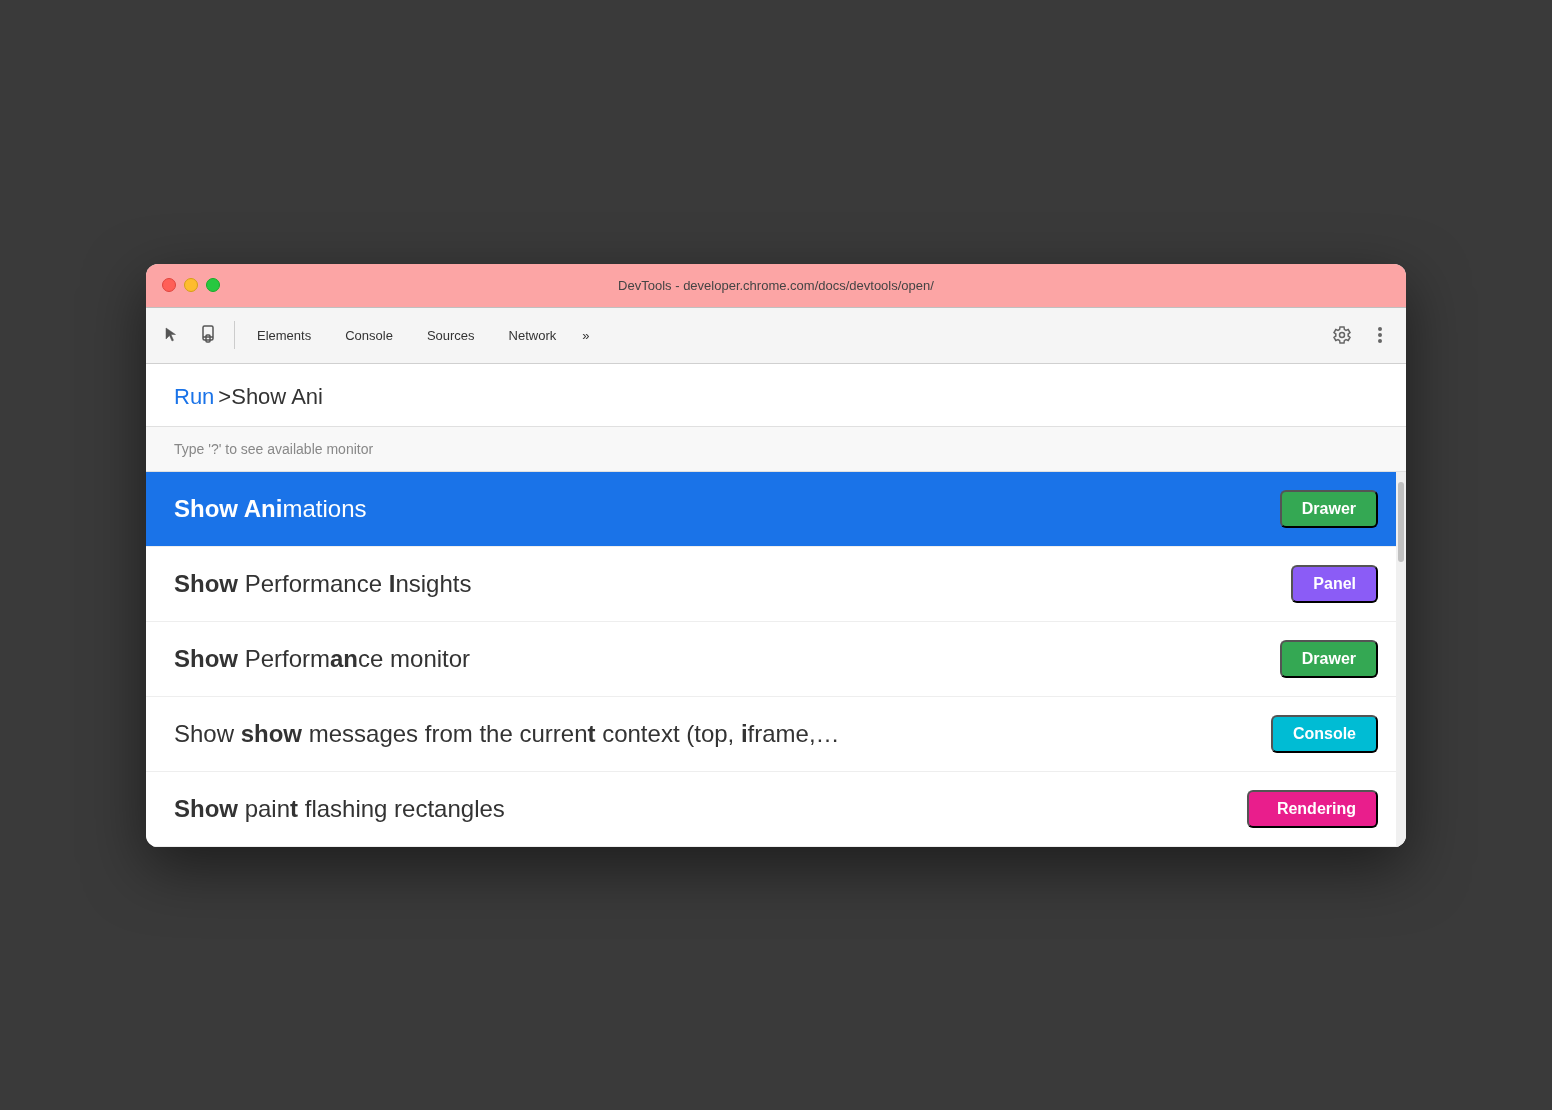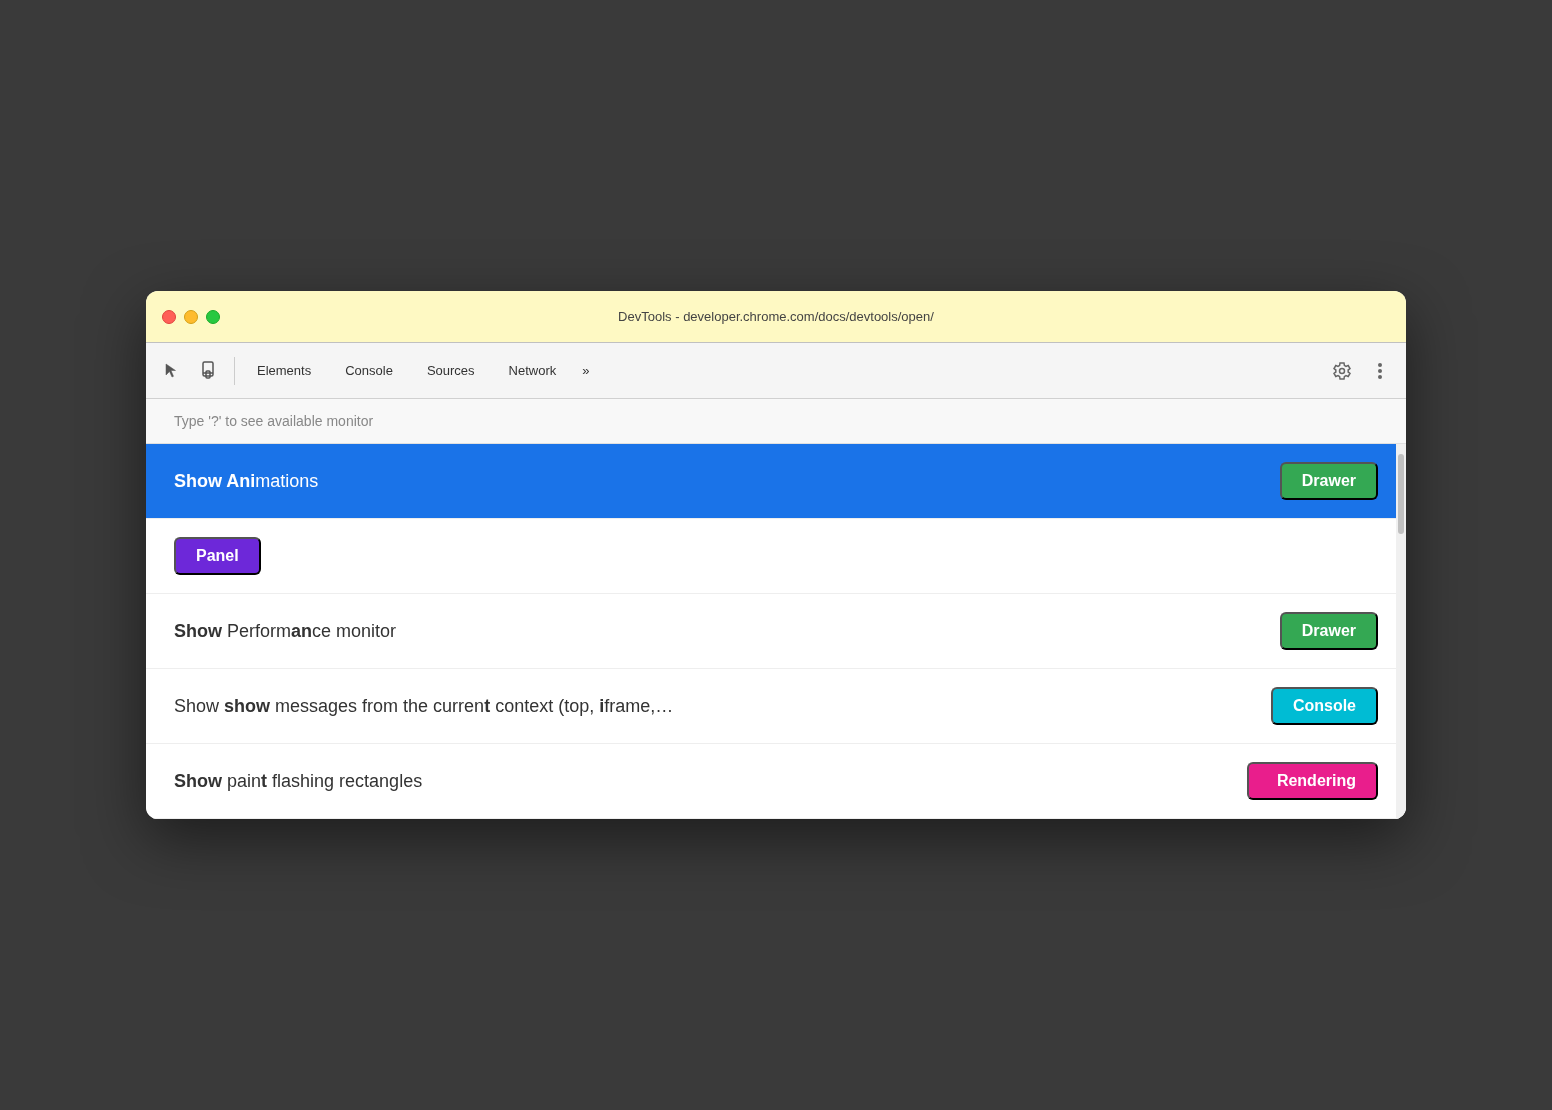--- a/index.html
+++ b/index.html
@@ -16,22 +16,22 @@
     .window {
       width: 1260px;
       background: #f0f0f0;
       border-radius: 12px;
       box-shadow: 0 20px 60px rgba(0,0,0,0.5);
       overflow: hidden;
     }
 
     
     .titlebar {
-      background: #fef9c3;
-      height: 52px;
+      background: #fca5a5;
+      height: 44px;
       display: flex;
       align-items: center;
       padding: 0 16px;
       border-bottom: 1px solid #c0c0c0;
       position: relative;
     }
 
     .traffic-lights {
       display: flex;
       gap: 8px;
@@ -189,21 +189,21 @@
 
     .result-item.selected {
       background: #1a73e8;
     }
 
     .result-item.selected .result-label { color: white; }
     .result-item.selected .result-label-bold { color: white; }
 
     .result-label {
       flex: 1;
-      font-size: 18px;
+      font-size: 24px;
       color: #333;
     }
 
     .result-label-bold {
       font-weight: 700;
     }
 
     .result-label-normal {
       font-weight: 400;
     }
@@ -211,21 +211,21 @@
     .badge {
       padding: 8px 20px;
       border-radius: 6px;
       font-size: 16px;
       font-weight: 700;
       color: white;
       cursor: pointer;
     }
 
     .badge-drawer { background: #34a853; }
-    .badge-panel { background: #6d28d9; }
+    .badge-panel { background: #8b5cf6; }
     .badge-console { background: #00bcd4; }
     .badge-rendering { background: #e91e8c; padding-left: 28px; }
 
     
     .scroll-track {
       position: absolute;
       right: 0;
       top: 0;
       bottom: 0;
       width: 10px;
@@ -294,36 +294,43 @@
       <svg width="4" height="18" viewBox="0 0 4 18" fill="#666">
         <circle cx="2" cy="3" r="2"></circle>
         <circle cx="2" cy="9" r="2"></circle>
         <circle cx="2" cy="15" r="2"></circle>
       </svg>
     </button>
   </div>
 
   <div class="main">
 
+    <div class="command-bar">
+      <span class="command-run">Run</span>
+      <span class="command-text"> &gt;Show Ani</span>
+    </div>
 
     <div class="hint-bar">
       <span>Type '?' to see available monitor</span>
     </div>
 
     <div class="results-wrapper">
       <div class="results-list">
 
         <div class="result-item selected">
           <span class="result-label">
             <span class="result-label-bold">Show Ani</span><span class="result-label-normal">mations</span>
           </span>
           <button class="badge badge-drawer">Drawer</button>
         </div>
 
         <div class="result-item">
+          <span class="result-label">
+            <span class="result-label-bold">Show</span><span class="result-label-normal"> Performance <span style="font-weight:700">I</span>nsights</span>
+          </span>
           <button class="badge badge-panel">Panel</button>
         </div>
 
         <div class="result-item">
           <span class="result-label">
             <span class="result-label-bold">Show</span><span class="result-label-normal"> Perform<span style="font-weight:700">an</span>ce monitor</span>
           </span>
           <button class="badge badge-drawer">Drawer</button>
         </div>
 

